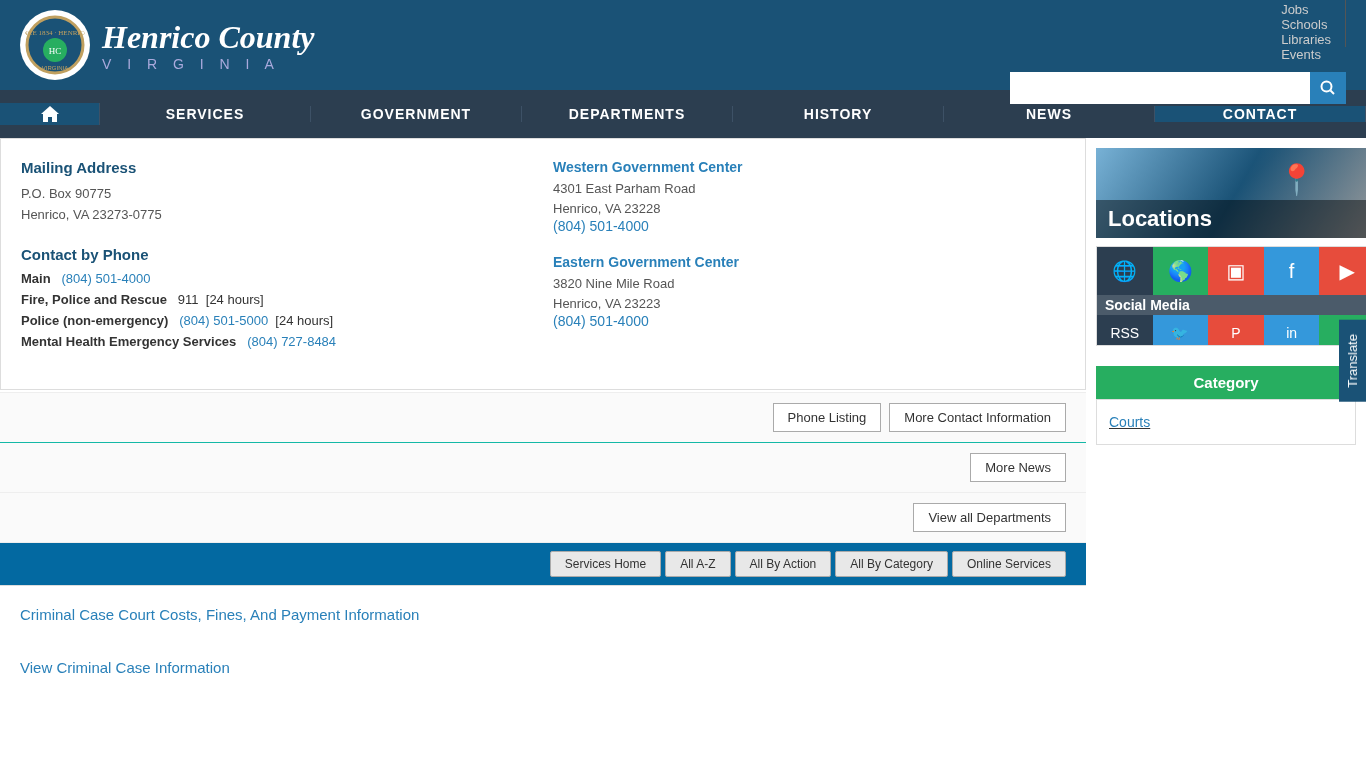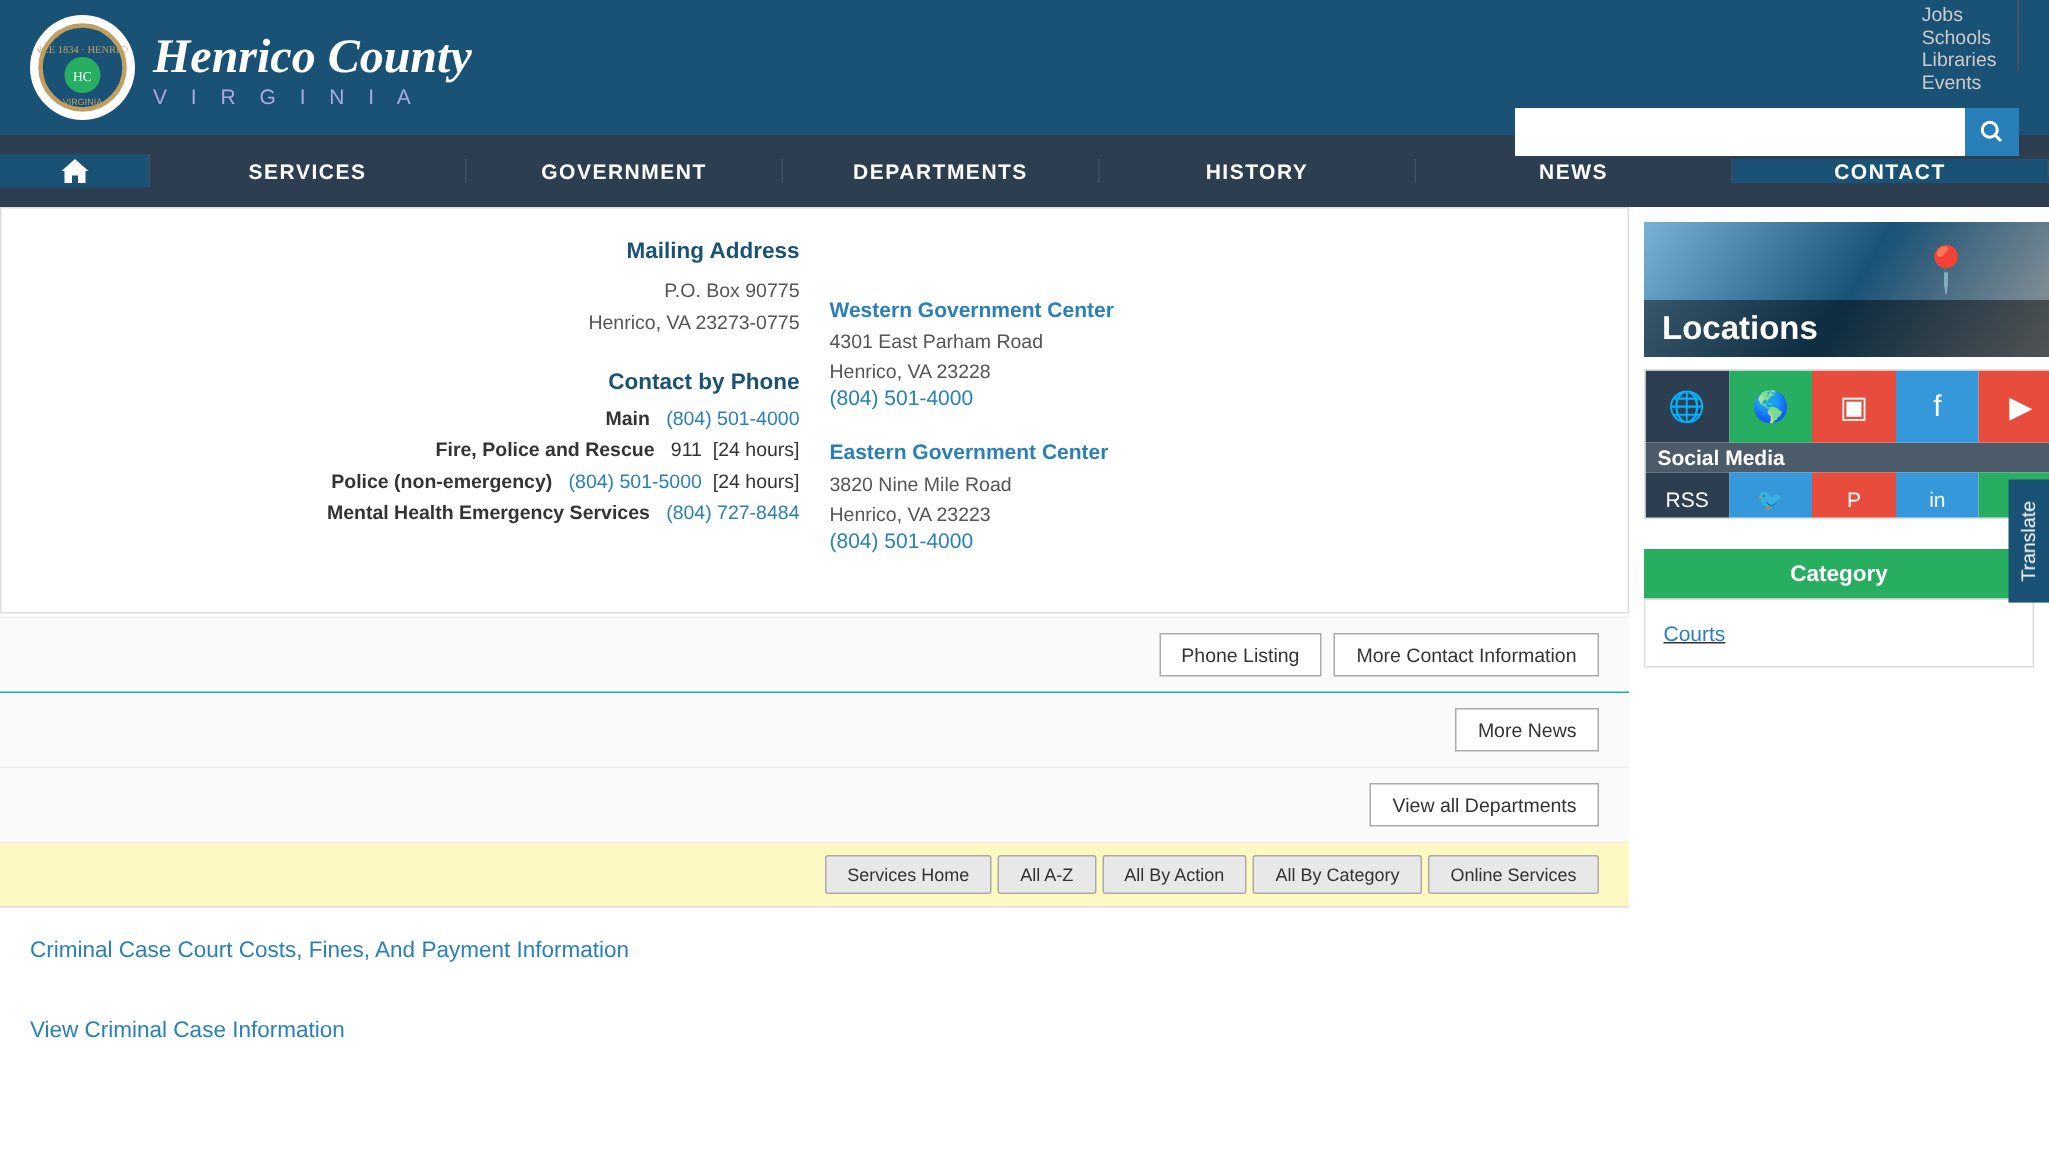--- a/index.html
+++ b/index.html
@@ -23,42 +23,42 @@
     .search-btn { width: 36px; height: 32px; background: #2980b9; border: none; cursor: pointer; display: flex; align-items: center; justify-content: center; color: #fff; }
 
     
     .nav { background: #2c3e50; display: flex; height: 48px; align-items: center; }
     .nav-item { flex: 1; display: flex; align-items: center; justify-content: center; color: #fff; font-size: 14px; font-weight: bold; letter-spacing: 1px; cursor: pointer; border-right: 1px solid #3d5166; text-decoration: none; }
     .nav-item.home { flex: 0 0 100px; background: #1a5276; }
     .nav-item.active { background: #1a5276; }
 
     
     .contact-section { display: flex; gap: 20px; padding: 20px; border: 1px solid #ddd; margin-bottom: 2px; }
-    .contact-left { flex: 1; text-align: right; }
-    .contact-right { flex: 1; margin-top: 39px; }
+    .contact-left { flex: 1; }
+    .contact-right { flex: 1; }
 
     .contact-heading { color: #1a5276; font-size: 15px; font-weight: bold; margin-bottom: 8px; }
     .contact-text { font-size: 13px; line-height: 1.6; color: #555; }
     .contact-link { color: #2980b9; text-decoration: none; }
 
     .address-block { margin-bottom: 20px; }
     .phone-row { margin-bottom: 6px; font-size: 13px; }
 
     .gov-center { margin-bottom: 20px; }
     .gov-center-name { color: #2980b9; font-size: 14px; font-weight: bold; margin-bottom: 4px; }
     .gov-center-addr { font-size: 13px; color: #555; line-height: 1.5; }
 
     .contact-footer { display: flex; justify-content: flex-end; gap: 8px; padding: 10px 20px; border-top: 1px solid #eee; background: #fafafa; }
     .btn-outline { border: 1px solid #aaa; background: #fff; padding: 6px 14px; font-size: 13px; cursor: pointer; color: #333; }
 
     .more-news-bar { display: flex; justify-content: flex-end; padding: 10px 20px; background: #fafafa; border-top: 1px solid #14b8a6; border-bottom: 1px solid #eee; }
     .view-depts-bar { display: flex; justify-content: flex-end; padding: 10px 20px; background: #fafafa; border-bottom: 1px solid #eee; margin-bottom: 0; }
 
     
-    .services-bar { display: flex; gap: 4px; justify-content: flex-end; padding: 8px 20px; background: #fef9c3; border-bottom: 1px solid #ddd; }
+    .services-bar { display: flex; gap: 4px; justify-content: flex-end; padding: 8px 20px; background: #0369a1; border-bottom: 1px solid #ddd; }
     .services-btn { border: 1px solid #aaa; background: #e8e8e8; padding: 5px 14px; font-size: 12px; cursor: pointer; color: #333; border-radius: 2px; }
 
     
     .page-content { padding: 20px; }
     .page-link { color: #2980b9; text-decoration: none; font-size: 15px; display: block; margin-bottom: 20px; }
     .sidebar-locations { width: 280px; height: 90px; background: linear-gradient(135deg, #5dade2, #1a5276, #aaa); position: relative; cursor: pointer; overflow: hidden; margin-bottom: 0; }
     .sidebar-locations-label { position: absolute; bottom: 0; left: 0; right: 0; background: rgba(0,0,0,0.45); color: #fff; font-size: 22px; font-weight: bold; padding: 6px 12px; }
 
     .sidebar-social { width: 280px; height: 90px; background: #fff; border: 1px solid #ddd; position: relative; overflow: hidden; }
     .social-icons-row1 { display: flex; height: 48px; }

